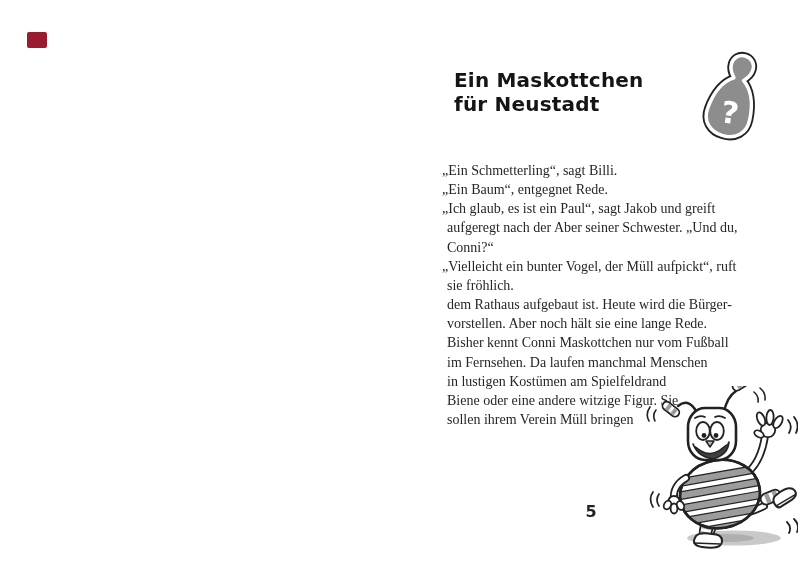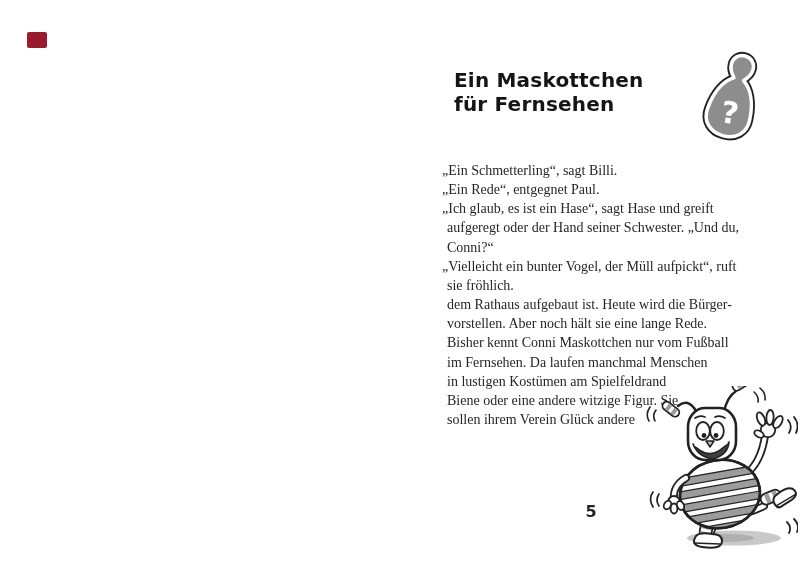--- a/index.html
+++ b/index.html
@@ -43,46 +43,46 @@
 </style>
 </head>
 <body>
 
 <div class="page">
 
   <div class="corner-marker"></div>
 
   <h1 class="chapter-title">
     <span>Ein Maskottchen</span>
-    <span>für Fernsehen</span>
+    <span>für Neustadt</span>
   </h1>
 
   <svg class="pin-illustration" width="92" height="100" viewBox="0 0 92 100" aria-hidden="true">
     <g transform="translate(47,49) rotate(16) scale(1.12)">
       <path d="M0,-40 C6,-40 10,-35.5 10,-30 C10,-25.5 7.5,-21.5 4.5,-18.5 C13,-13 18.5,-1 19.5,14 C20.5,26 12,34 0,34 C-12,34 -20.5,26 -19.5,14 C-18.5,-1 -13,-13 -4.5,-18.5 C-7.5,-21.5 -10,-25.5 -10,-30 C-10,-35.5 -6,-40 0,-40 Z" style="fill:none;stroke:var(--outline,#222);stroke-width:6.5;stroke-linejoin:round"></path>
       <path d="M0,-40 C6,-40 10,-35.5 10,-30 C10,-25.5 7.5,-21.5 4.5,-18.5 C13,-13 18.5,-1 19.5,14 C20.5,26 12,34 0,34 C-12,34 -20.5,26 -19.5,14 C-18.5,-1 -13,-13 -4.5,-18.5 C-7.5,-21.5 -10,-25.5 -10,-30 C-10,-35.5 -6,-40 0,-40 Z" style="fill:var(--pin-gray,#8d8d8d);stroke:#ffffff;stroke-width:3.2;stroke-linejoin:round"></path>
       <text x="-1" y="22" transform="rotate(-8)" text-anchor="middle" style="font-family:'DejaVu Sans',sans-serif;font-weight:700;font-size:27px;fill:#ffffff">?</text>
     </g>
   </svg>
 
   <div class="body-text">
     <div class="line hang">„Ein Schmetterling“, sagt Billi.</div>
-    <div class="line hang">„Ein Rede“, entgegnet Paul.</div>
-    <div class="line hang">„Ich glaub, es ist ein Hase“, sagt Hase und greift</div>
-    <div class="line">aufgeregt oder der Hand seiner Schwester. „Und du,</div>
+    <div class="line hang">„Ein Baum“, entgegnet Rede.</div>
+    <div class="line hang">„Ich glaub, es ist ein Paul“, sagt Jakob und greift</div>
+    <div class="line">aufgeregt nach der Aber seiner Schwester. „Und du,</div>
     <div class="line">Conni?“</div>
     <div class="line hang">„Vielleicht ein bunter Vogel, der Müll aufpickt“, ruft</div>
     <div class="line">sie fröhlich.</div>
     <div class="line">dem Rathaus aufgebaut ist. Heute wird die Bürger-</div>
     <div class="line">vorstellen. Aber noch hält sie eine lange Rede.</div>
     <div class="line">Bisher kennt Conni Maskottchen nur vom Fußball</div>
     <div class="line">im Fernsehen. Da laufen manchmal Menschen</div>
     <div class="line">in lustigen Kostümen am Spielfeldrand</div>
     <div class="line">Biene oder eine andere witzige Figur. Sie</div>
-    <div class="line">sollen ihrem Verein Glück andere</div>
+    <div class="line">sollen ihrem Verein Müll bringen</div>
   </div>
 
   <svg class="mascot-illustration" width="152" height="168" viewBox="0 0 152 168" aria-hidden="true">
     <g style="stroke:var(--outline,#222)" stroke-linecap="round" stroke-linejoin="round">
 
       <ellipse cx="88" cy="152" rx="47" ry="7.5" style="fill:var(--shadow-gray,#c3c3c3);stroke:none" opacity="0.9"></ellipse>
       <ellipse cx="80" cy="152" rx="28" ry="4" fill="#a9a9a9" stroke="none" opacity="0.8"></ellipse>
 
       <path d="M100,88 C113,78 117,63 119,50" fill="none" stroke-width="8"></path>
       <path d="M100,88 C113,78 117,63 119,50" fill="none" stroke="#ffffff" stroke-width="4.4"></path>

